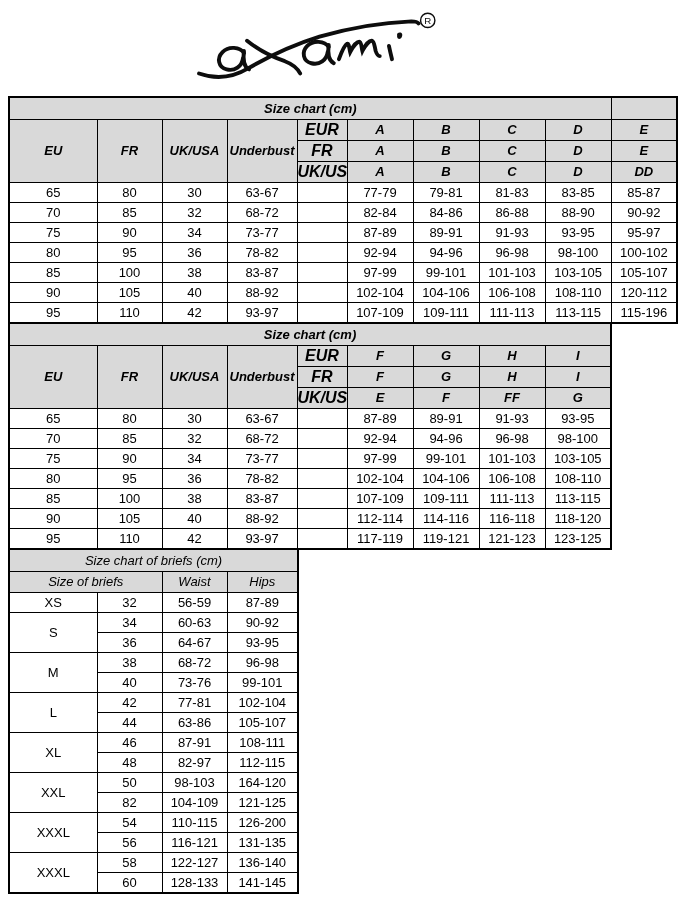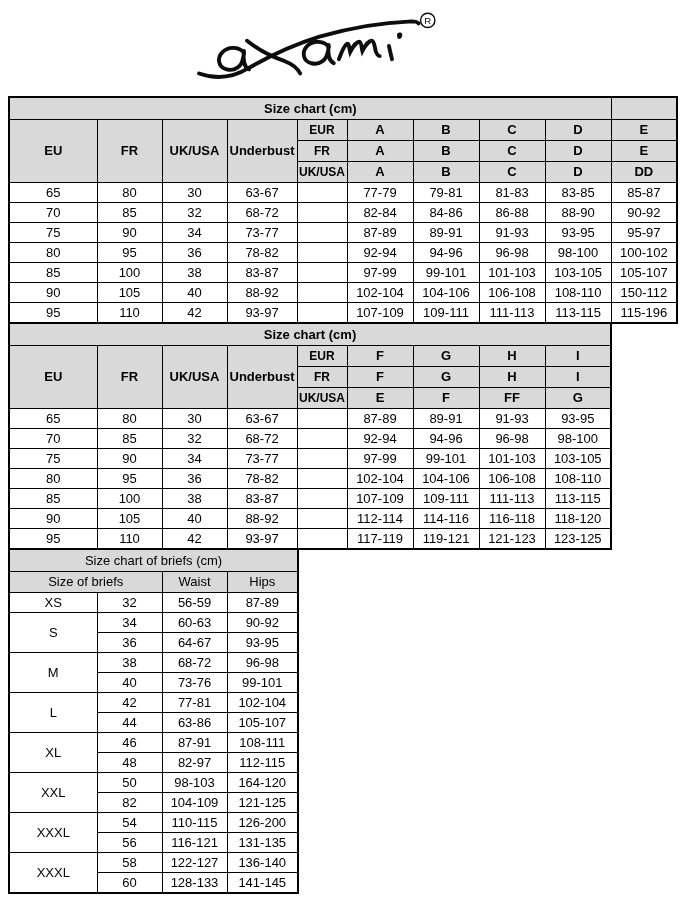--- a/index.html
+++ b/index.html
@@ -25,25 +25,25 @@
     border: 1px solid #000;
     text-align: center;
     vertical-align: middle;
     padding: 0 1px;
     font-size: 13px;
     height: 19px;
     line-height: 1.05;
     overflow: hidden;
     white-space: nowrap;
   }
-  .chart td.gray { background: #d9d9d9; }
+  .chart td.gray { background: #d9d9d9; font-style: italic; }
   .chart td.b { font-weight: bold; }
   .chart td.title-cell { height: 21px; font-size: 13px; }
   .chart td.hrow-cell { height: 20px; }
-  .chart td.lbl { font-size: 12px; padding: 0; }
+  .chart td.lbl { font-size: 16px; padding: 0; }
   .t3 td.title-cell, .t3 td.sub { font-weight: normal; }
 </style>
 </head>
 <body>
 <div class="sheet">
 
 <div class="logo-row">
   <svg width="245" height="82" viewBox="0 0 240 80" role="img" aria-label="axami">
     <g stroke="#0d0d0d" stroke-width="3.8" fill="none" stroke-linecap="round">
 
@@ -182,21 +182,21 @@
         <tr>
           <td>90</td>
           <td>105</td>
           <td>40</td>
           <td>88-92</td>
           <td></td>
           <td>102-104</td>
           <td>104-106</td>
           <td>106-108</td>
           <td>108-110</td>
-          <td>150-112</td>
+          <td>120-112</td>
         </tr>
         <tr>
           <td>95</td>
           <td>110</td>
           <td>42</td>
           <td>93-97</td>
           <td></td>
           <td>107-109</td>
           <td>109-111</td>
           <td>111-113</td>

